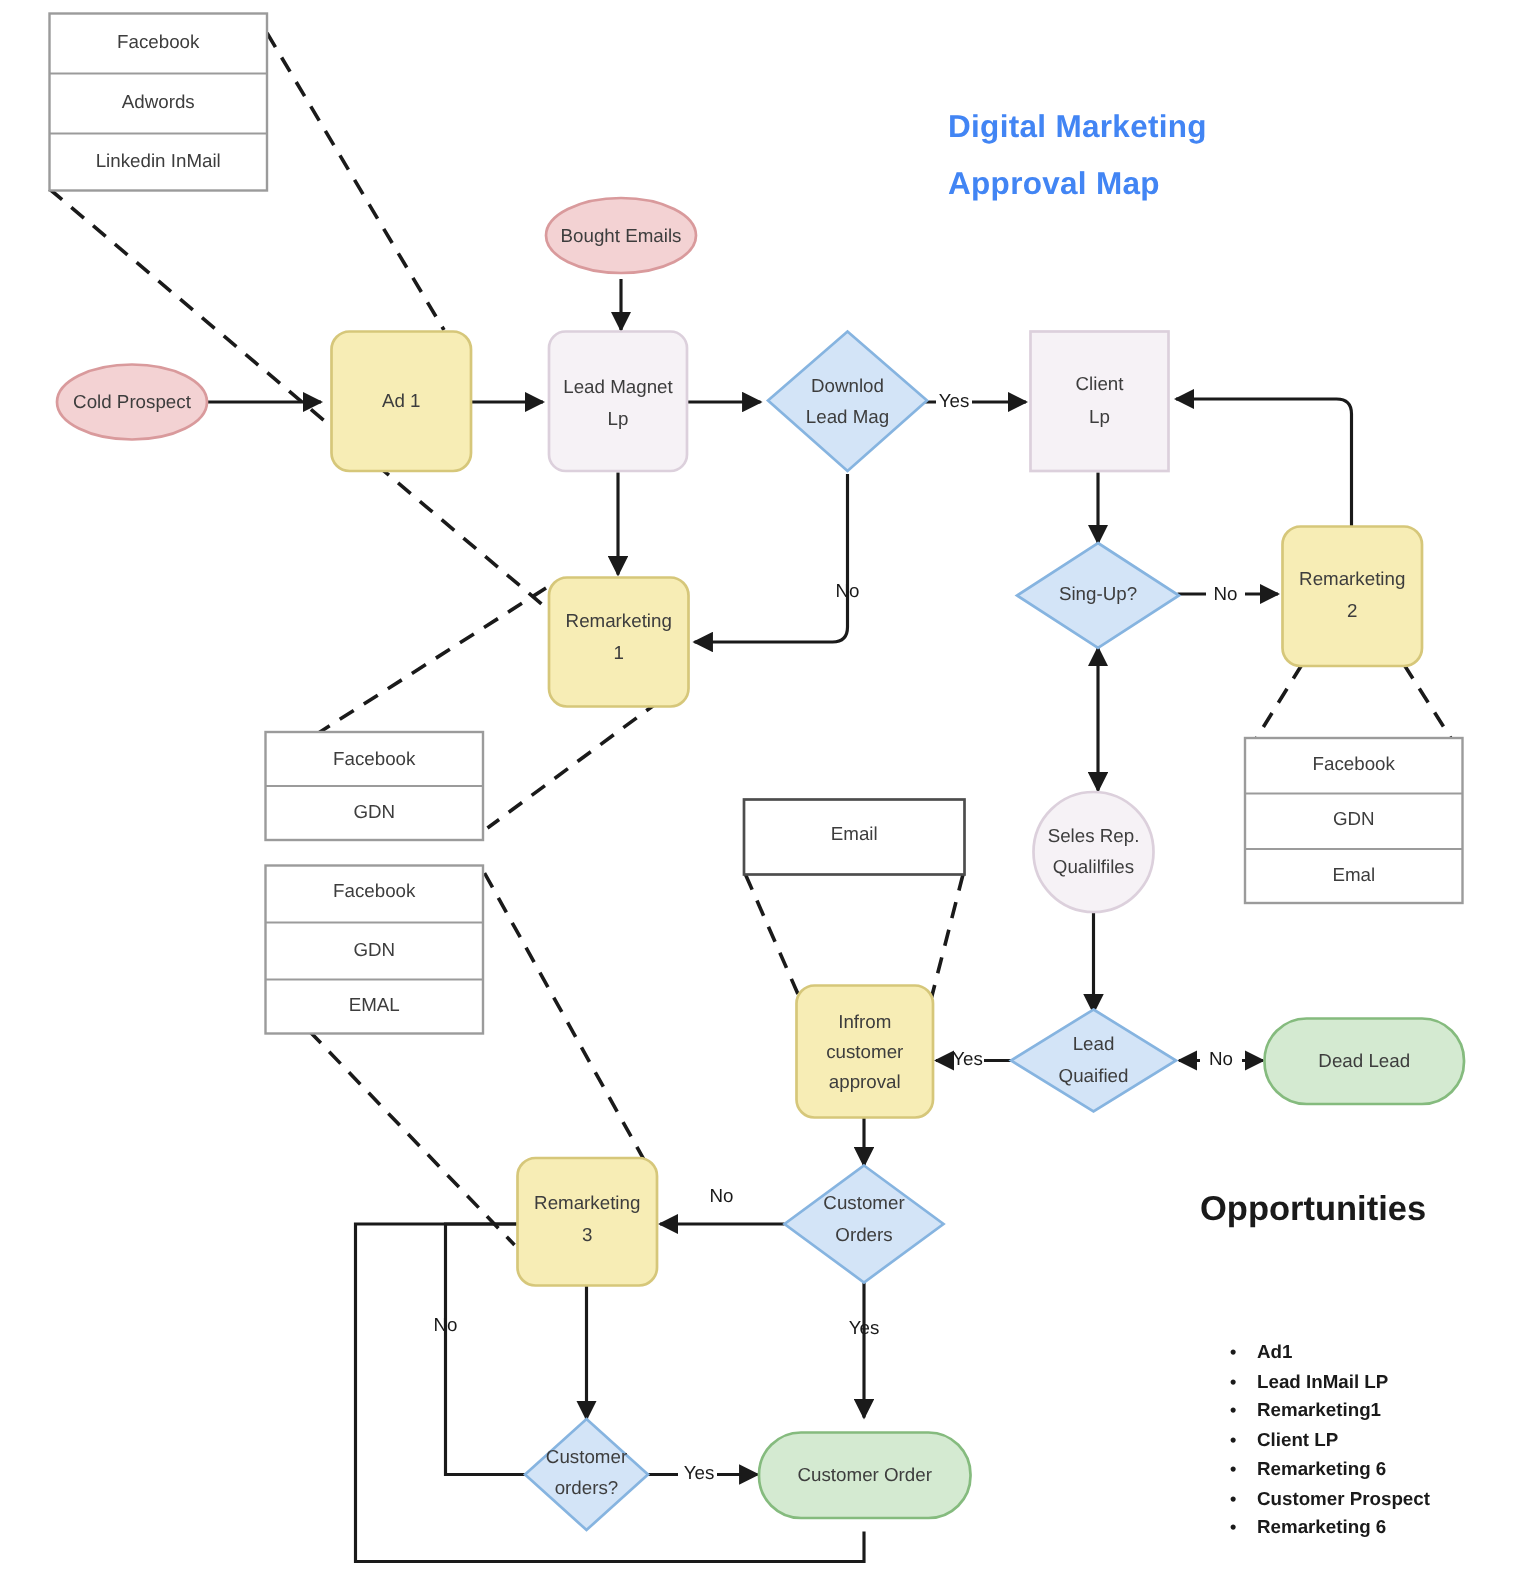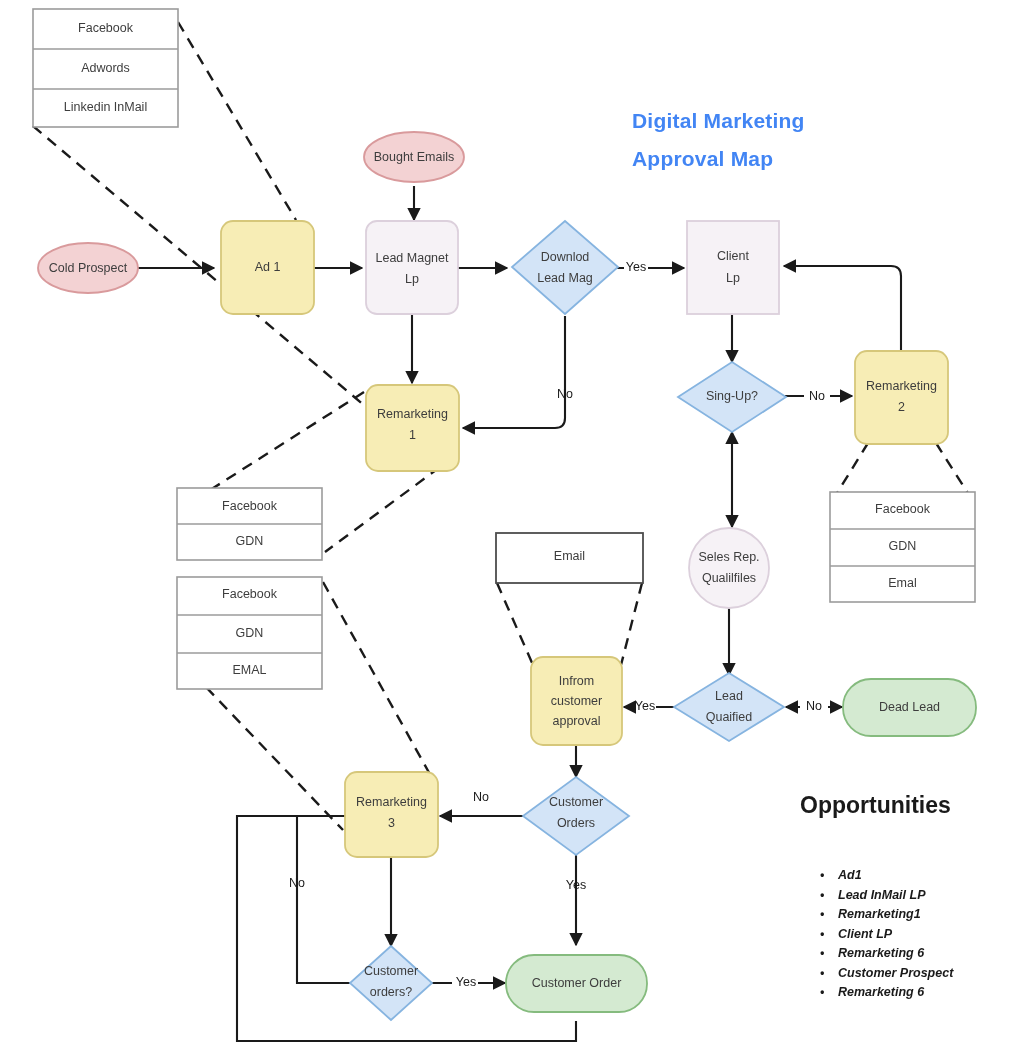--- a/index.html
+++ b/index.html
@@ -2,21 +2,21 @@
 <html><head>
 <meta charset="utf-8">
 <style>
   html,body{margin:0;padding:0;background:#ffffff;}
   body{width:1009px;height:1052px;overflow:hidden;font-family:"Liberation Sans",sans-serif;}
   #canvas{position:relative;width:1009px;height:1052px;background:#fff;}
   svg.diagram{position:absolute;top:0;left:0;width:1009px;height:1052px;}
   .node-label{font-family:"Liberation Sans",sans-serif;font-size:12.5px;fill:#3d3d3d;text-anchor:middle;dominant-baseline:middle;}
   .edge-label{font-family:"Liberation Sans",sans-serif;font-size:12.5px;fill:#1a1a1a;text-anchor:middle;dominant-baseline:middle;}
   .list-label{font-family:"Liberation Sans",sans-serif;font-size:12.5px;fill:#3d3d3d;text-anchor:middle;dominant-baseline:middle;}
-  .title-text{position:absolute;font-family:"Liberation Sans",sans-serif;font-weight:bold;font-size:21px;line-height:38px;letter-spacing:.2px;margin-top:36px;}
+  .title-text{position:absolute;font-family:"Liberation Sans",sans-serif;font-weight:bold;font-size:21px;line-height:38px;letter-spacing:.2px;}
   .opp-title{position:absolute;font-family:"Liberation Sans",sans-serif;font-weight:bold;font-size:23px;color:#1a1a1a;margin-left:12px;}
   .opp-list{position:absolute;margin:0;padding:0;list-style:none;font-size:12.5px;color:#1a1a1a;font-weight:bold;}
   .opp-list li{position:relative;padding-left:26px;line-height:19.5px;white-space:nowrap;}
   .opp-list li:before{content:"\2022";position:absolute;left:8px;top:0;font-size:12px;}
   .solid{stroke:#1a1a1a;stroke-width:2.1;fill:none;}
   .dashed{stroke:#1a1a1a;stroke-width:2.4;fill:none;stroke-dasharray:11 8;stroke-linecap:butt;}
   .listbox{fill:#ffffff;stroke:#9b9b9b;stroke-width:1.6;}
   .listdiv{stroke:#9b9b9b;stroke-width:1.4;}
   .emailbox{fill:#ffffff;stroke:#4d4d4d;stroke-width:1.8;}
 </style>
@@ -24,21 +24,21 @@
 <body>
 
 <div id="canvas">
 
   <div class="title-text" style="left:632px;top:66px;color:#4285f4;">
     <div>Digital Marketing</div>
     <div>Approval Map</div>
   </div>
 
   <div class="opp-title" style="left:788px;top:792px;">Opportunities</div>
-  <ul class="opp-list" style="left:812px;top:866px;font-style:italic;">
+  <ul class="opp-list" style="left:812px;top:892px;">
     <li>Ad1</li>
     <li>Lead InMail LP</li>
     <li>Remarketing1</li>
     <li>Client LP</li>
     <li>Remarketing 6</li>
     <li>Customer Prospect</li>
     <li>Remarketing 6</li>
   </ul>
 
   <svg class="diagram" viewBox="0 0 1009 1052">

